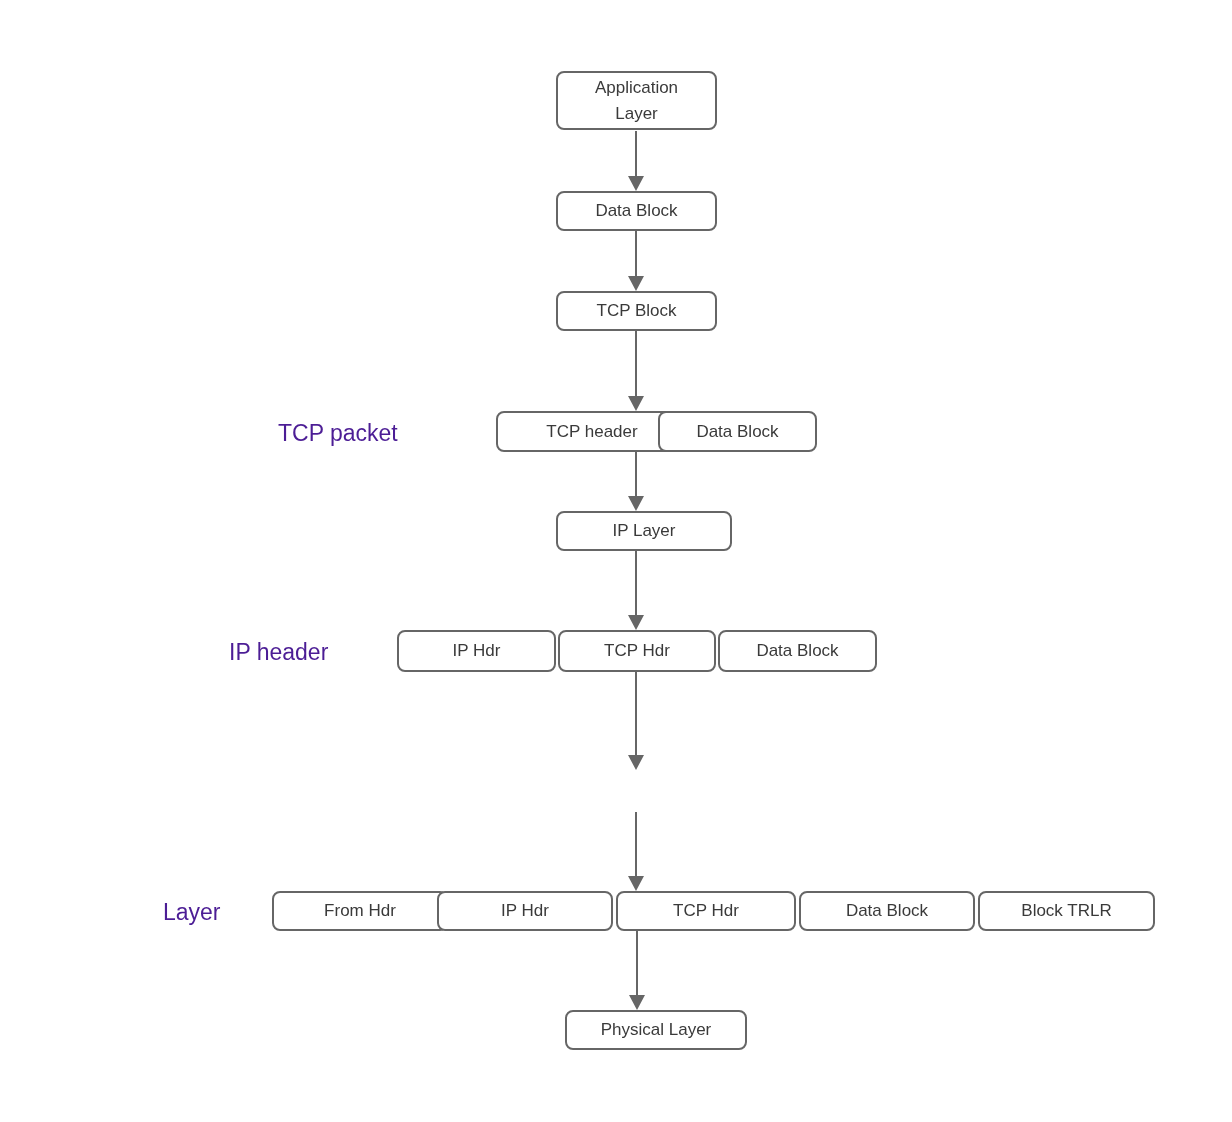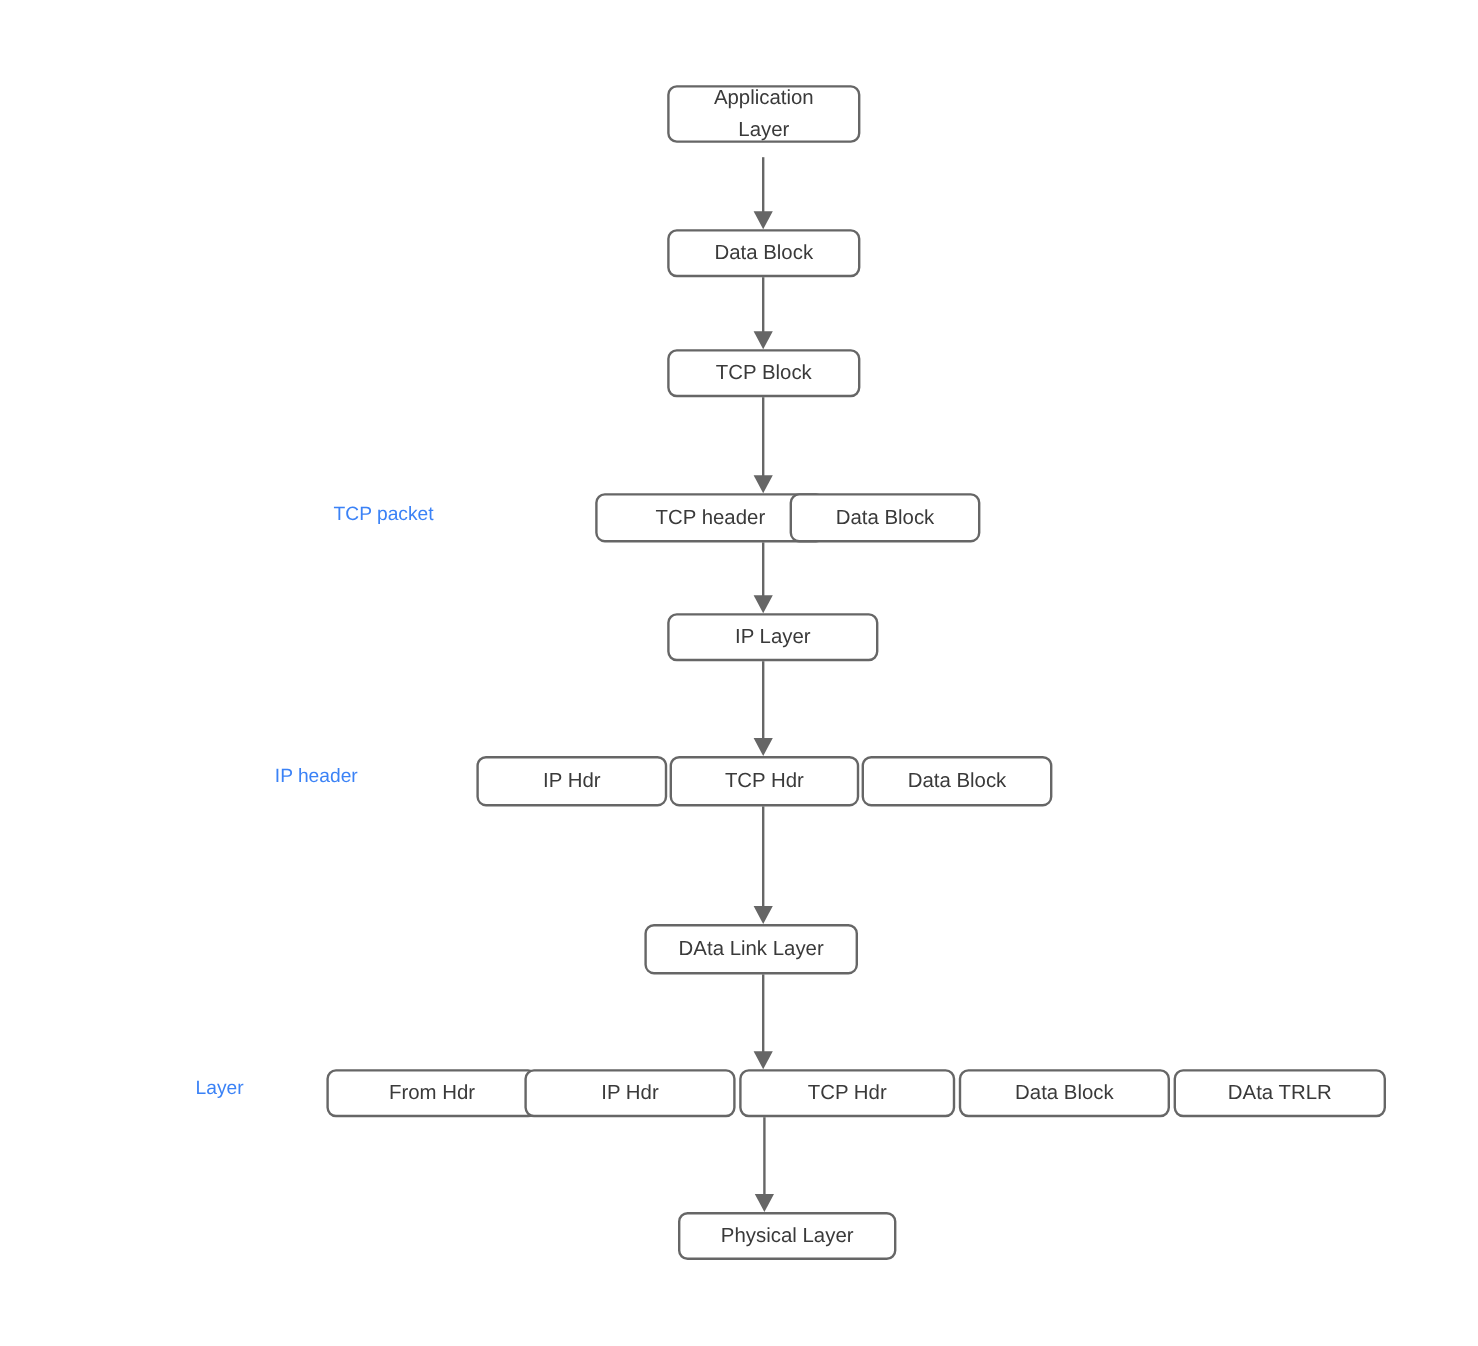--- a/index.html
+++ b/index.html
@@ -28,22 +28,22 @@
     text-align: center;
     font-size: 17px;
     line-height: 26px;
     color: #3a3a3a;
   }
   .node.wrap {
     padding: 0 30px;
   }
   .side-label {
     position: absolute;
-    font-size: 16px;
-    color: #3b82f6;
+    font-size: 23px;
+    color: #4c1d95;
     white-space: nowrap;
   }
   .arrow {
     position: absolute;
     width: 16px;
   }
   .arrow .shaft {
     position: absolute;
     left: 7px;
     top: 0;
@@ -60,21 +60,21 @@
     border-left: 8px solid transparent;
     border-right: 8px solid transparent;
     border-top: 15px solid #666666;
   }
 </style>
 </head>
 <body>
 
 <div class="canvas">
 
-  <div class="node wrap" style="left:556px; top:71px; width:161px; height:48px;">Application Layer</div>
+  <div class="node wrap" style="left:556px; top:71px; width:161px; height:59px;">Application Layer</div>
 
   <div class="arrow" style="left:628px; top:131px; height:60px;">
     <div class="shaft"></div>
     <div class="head"></div>
   </div>
 
   <div class="node" style="left:556px; top:191px; width:161px; height:40px;">Data Block</div>
 
   <div class="arrow" style="left:628px; top:231px; height:60px;">
     <div class="shaft"></div>
@@ -107,33 +107,32 @@
   <div class="side-label" style="left:229px; top:639px;">IP header</div>
   <div class="node" style="left:397px; top:630px; width:159px; height:42px;">IP Hdr</div>
   <div class="node" style="left:558px; top:630px; width:158px; height:42px;">TCP Hdr</div>
   <div class="node" style="left:718px; top:630px; width:159px; height:42px;">Data Block</div>
 
   <div class="arrow" style="left:628px; top:672px; height:98px;">
     <div class="shaft"></div>
     <div class="head"></div>
   </div>
 
-  <div class="node" style="left:537px; top:770px; width:178px; height:42px;">DAta Link Layer</div>
 
   <div class="arrow" style="left:628px; top:812px; height:79px;">
     <div class="shaft"></div>
     <div class="head"></div>
   </div>
 
   <div class="side-label" style="left:163px; top:899px;">Layer</div>
   <div class="node" style="left:258px; top:891px; width:176px; height:40px;margin-left:14px;">From Hdr</div>
   <div class="node" style="left:437px; top:891px; width:176px; height:40px;">IP Hdr</div>
   <div class="node" style="left:616px; top:891px; width:180px; height:40px;">TCP Hdr</div>
   <div class="node" style="left:799px; top:891px; width:176px; height:40px;">Data Block</div>
-  <div class="node" style="left:978px; top:891px; width:177px; height:40px;">DAta TRLR</div>
+  <div class="node" style="left:978px; top:891px; width:177px; height:40px;">Block TRLR</div>
 
   <div class="arrow" style="left:629px; top:931px; height:79px;">
     <div class="shaft"></div>
     <div class="head"></div>
   </div>
 
   <div class="node" style="left:565px; top:1010px; width:182px; height:40px;">Physical Layer</div>
 
 </div>
 

